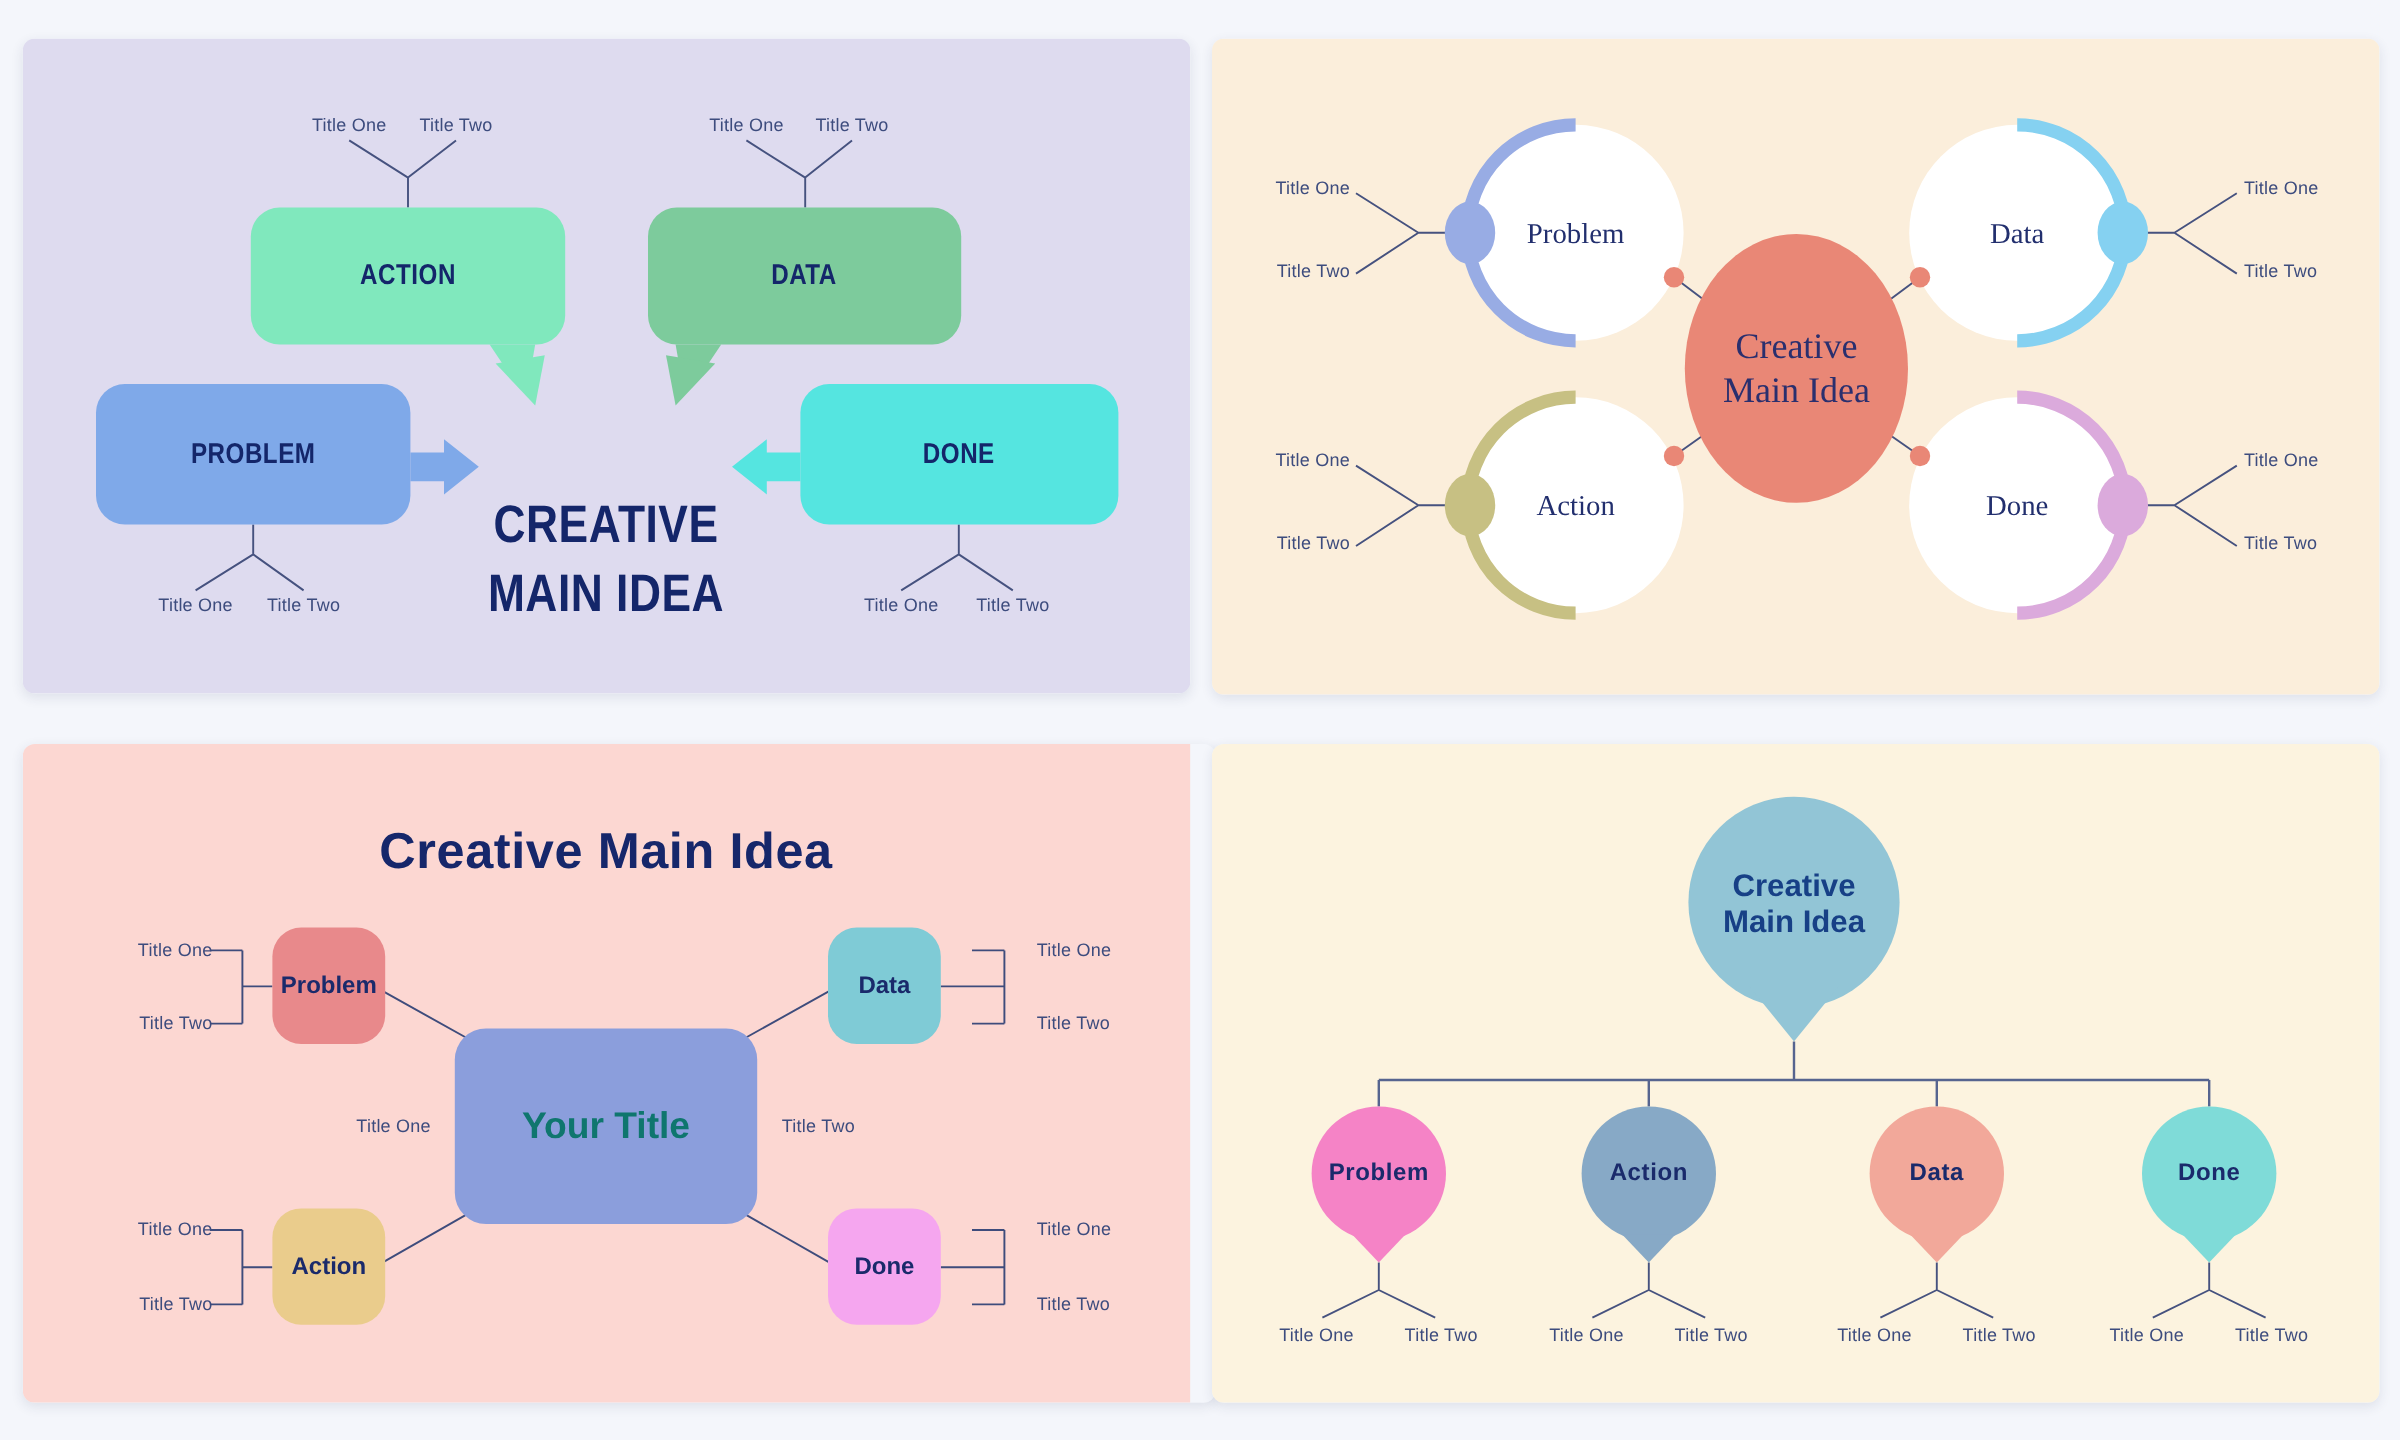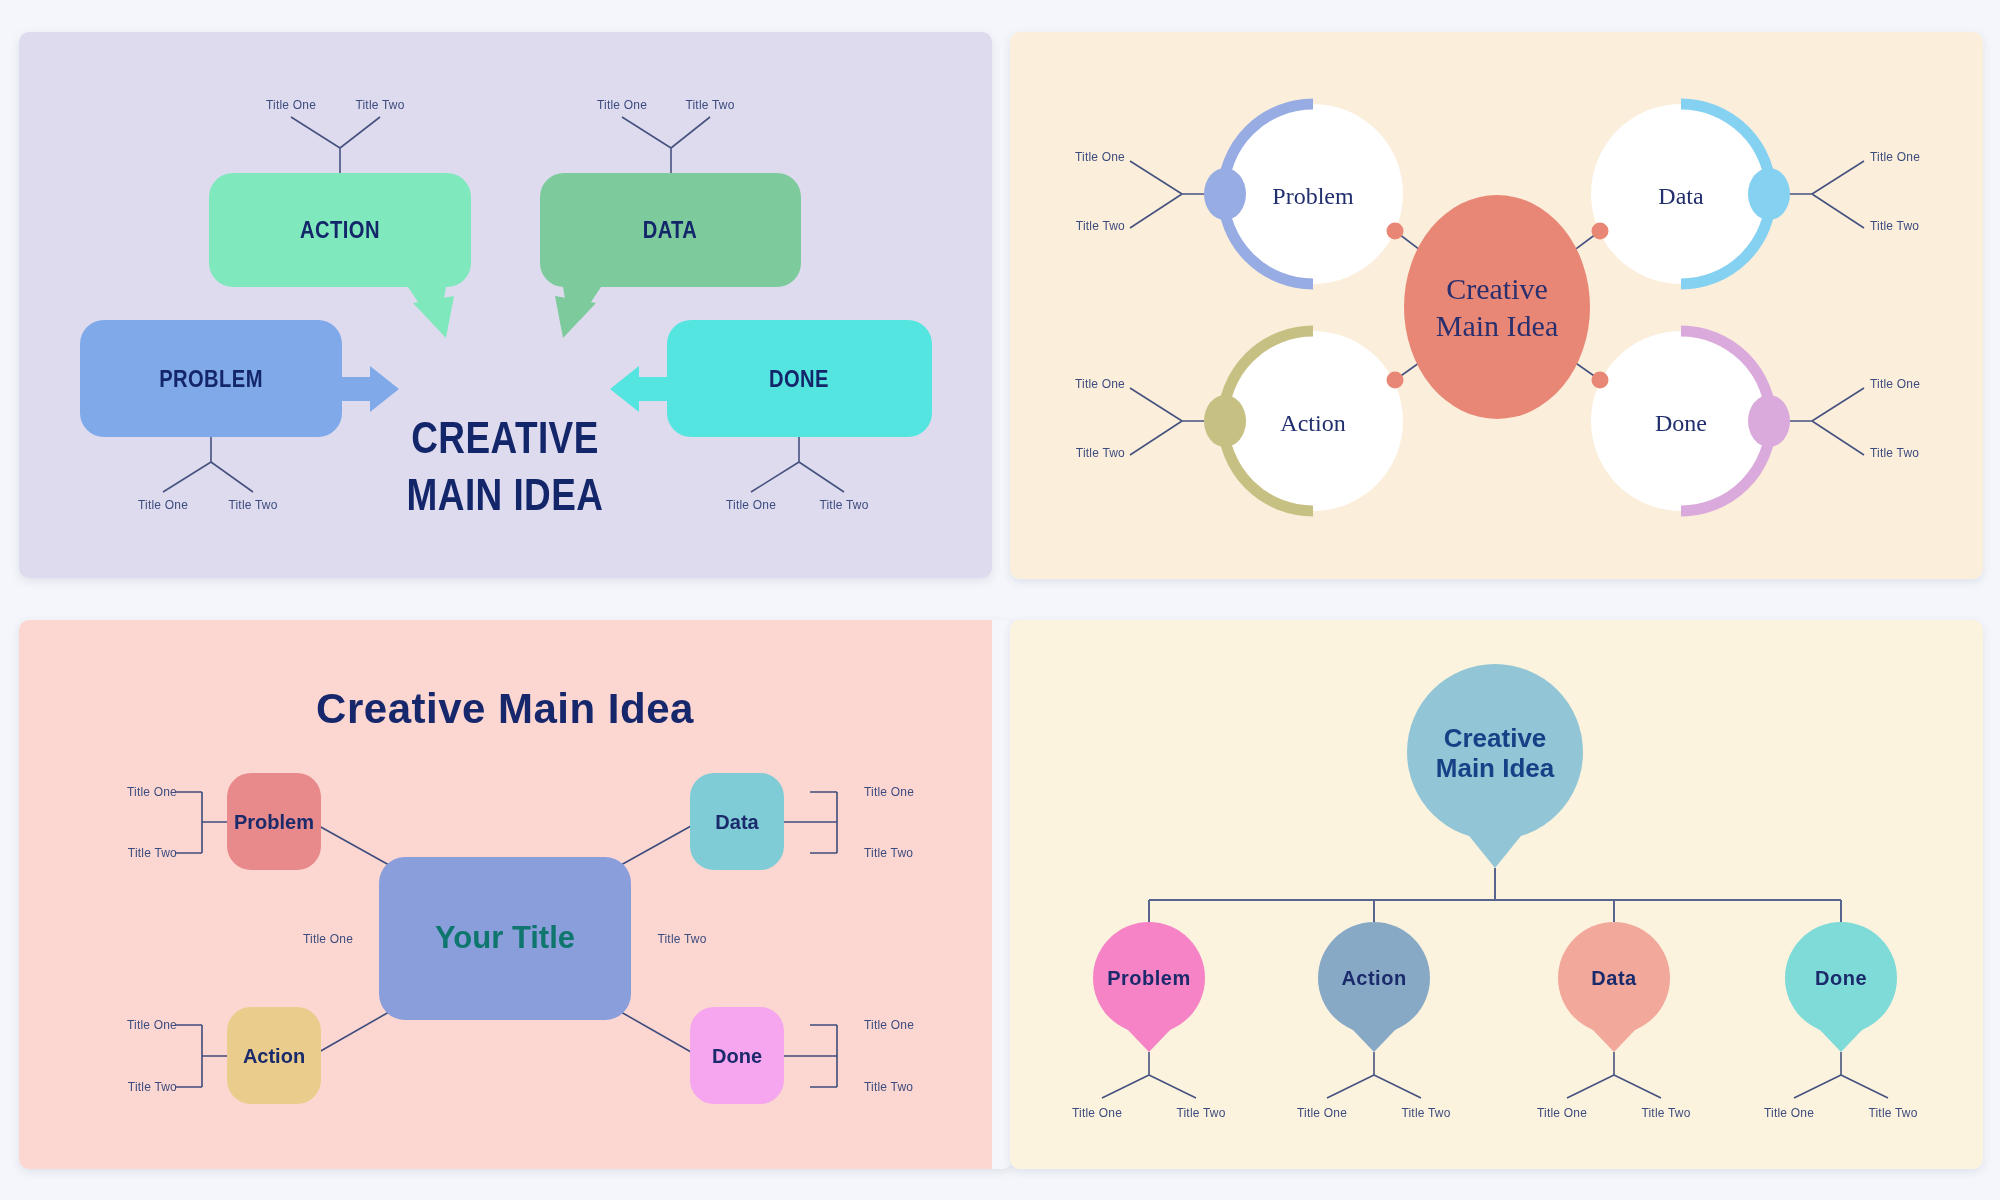--- a/index.html
+++ b/index.html
@@ -19,21 +19,21 @@
   .panel svg{position:absolute;left:0;top:0;}
   #panel-bubbles {left:19px;  top:32px;  width:973px; height:546px;}
   #panel-circles {left:1010px;top:32px;  width:973px; height:547px;}
   #panel-boxes   {left:19px;  top:620px; width:994px; height:549px;}
   #panel-balloons{left:1010px;top:620px; width:973px; height:549px;}
 
   .txt{position:absolute;white-space:nowrap;transform:translate(-50%,-50%);}
   .txt.right{transform:translate(-100%,-50%);}
   .txt.left{transform:translate(0,-50%);}
 
-  .small-label{font-size:12px;color:#3D4C7E;letter-spacing:.2px;}
+  .small-label{font-size:15px;color:#3D4C7E;letter-spacing:.2px;}
   .node-label{font-weight:bold;color:#1A2A6B;}
 
   .cond{letter-spacing:.5px;}
   .cond>span{display:inline-block;transform:scaleX(.84);transform-origin:center;}
 
   .bubble-node-label{font-size:24px;font-weight:bold;color:#14266A;}
   .bubbles-title{
     font-size:44px;line-height:57px;font-weight:bold;color:#14266A;
     text-align:center;
   }

